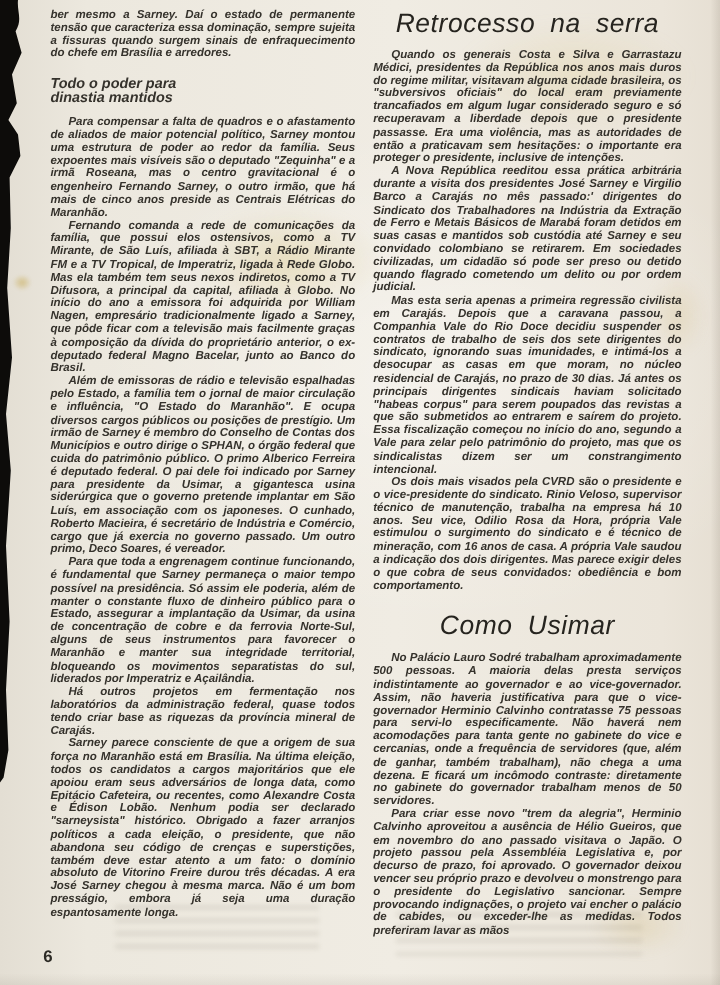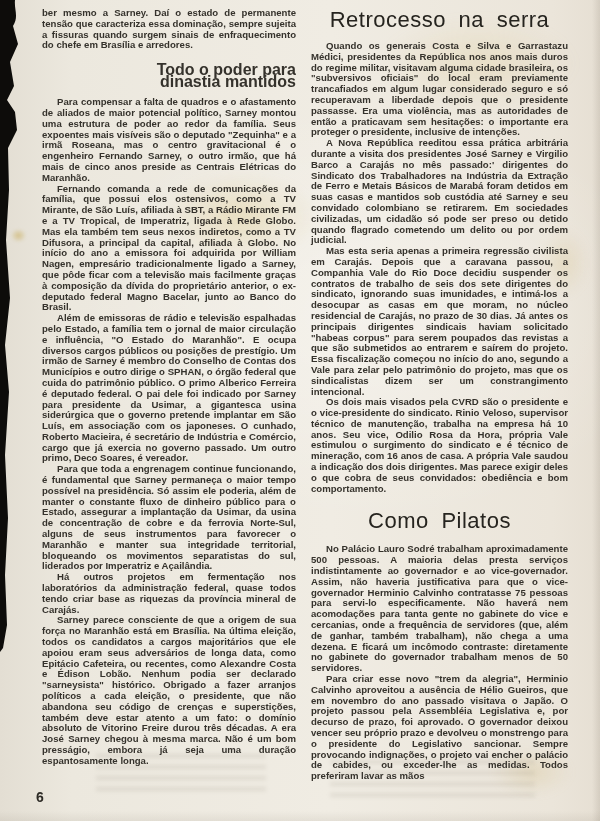--- a/index.html
+++ b/index.html
@@ -31,37 +31,37 @@
   .stain-3{left:11px;top:229px;width:15px;height:13px;filter:blur(1.5px);
     background:radial-gradient(ellipse,rgba(198,168,78,.55),rgba(198,168,78,0) 75%);}
   .stain-4{left:540px;top:228px;width:48px;height:70px;filter:blur(5px);
     background:radial-gradient(ellipse,rgba(208,182,115,.25),rgba(208,182,115,0) 70%);}
   .stain-5{left:492px;top:748px;width:80px;height:48px;filter:blur(5px);
     background:radial-gradient(ellipse,rgba(205,180,112,.25),rgba(205,180,112,0) 70%);}
   .ghost-lines{position:absolute;filter:blur(2px);opacity:.30;
     background:repeating-linear-gradient(180deg,rgba(120,112,96,.45) 0 4px,rgba(120,112,96,0) 4px 11px);}
   .ghost-a{left:96px;top:754px;width:170px;height:40px;}
   .ghost-b{left:330px;top:760px;width:205px;height:44px;}
-  .col{position:absolute;color:var(--ink);}
+  .col{position:absolute;color:var(--ink);font-style:italic;}
   .col-left{left:42px;top:8px;width:254px;}
   .col-right{left:311px;top:5px;width:257px;}
   p.body{
     margin:0;
     font-size:9.6px;
     line-height:10.8px;
     font-weight:bold;
     text-align:justify;
     text-indent:15px;
     letter-spacing:0px;
   }
   p.no-indent{text-indent:0;}
   .subhead{
     margin:13px 0 10px 0;
-    font-size:16px;line-height:11.5px;
-    font-weight:bold;text-align:right;
+    font-size:12px;line-height:11.5px;
+    font-weight:bold;text-align:left;
     color:var(--ink);
   }
   .headline{
     margin:0 0 6px 0;
     font-size:22px;line-height:30px;
     font-weight:normal;
     text-align:center;
     white-space:nowrap;
     word-spacing:6px;
     letter-spacing:.5px;
@@ -105,20 +105,20 @@
     <p class="body">Há outros projetos em fermentação nos laboratórios da administração federal, quase todos tendo criar base as riquezas da província mineral de Carajás.</p>
     <p class="body">Sarney parece consciente de que a origem de sua força no Maranhão está em Brasília. Na última eleição, todos os candidatos a cargos majoritários que ele apoiou eram seus adversários de longa data, como Epitácio Cafeteira, ou recentes, como Alexandre Costa e Édison Lobão. Nenhum podia ser declarado "sarneysista" histórico. Obrigado a fazer arranjos políticos a cada eleição, o presidente, que não abandona seu código de crenças e superstições, também deve estar atento a um fato: o domínio absoluto de Vitorino Freire durou três décadas. A era José Sarney chegou à mesma marca. Não é um bom presságio, embora já seja uma duração espantosamente longa.</p>
   </div>
 
   <div class="col col-right">
     <h1 class="headline">Retrocesso na serra</h1>
     <p class="body">Quando os generais Costa e Silva e Garrastazu Médici, presidentes da República nos anos mais duros do regime militar, visitavam alguma cidade brasileira, os "subversivos oficiais" do local eram previamente trancafiados em algum lugar considerado seguro e só recuperavam a liberdade depois que o presidente passasse. Era uma violência, mas as autoridades de então a praticavam sem hesitações: o importante era proteger o presidente, inclusive de intenções.</p>
     <p class="body">A Nova República reeditou essa prática arbitrária durante a visita dos presidentes José Sarney e Virgilio Barco a Carajás no mês passado:' dirigentes do Sindicato dos Trabalhadores na Indústria da Extração de Ferro e Metais Básicos de Marabá foram detidos em suas casas e mantidos sob custódia até Sarney e seu convidado colombiano se retirarem. Em sociedades civilizadas, um cidadão só pode ser preso ou detido quando flagrado cometendo um delito ou por ordem judicial.</p>
     <p class="body">Mas esta seria apenas a primeira regressão civilista em Carajás. Depois que a caravana passou, a Companhia Vale do Rio Doce decidiu suspender os contratos de trabalho de seis dos sete dirigentes do sindicato, ignorando suas imunidades, e intimá-los a desocupar as casas em que moram, no núcleo residencial de Carajás, no prazo de 30 dias. Já antes os principais dirigentes sindicais haviam solicitado "habeas corpus" para serem poupados das revistas a que são submetidos ao entrarem e saírem do projeto. Essa fiscalização começou no início do ano, segundo a Vale para zelar pelo patrimônio do projeto, mas que os sindicalistas dizem ser um constrangimento intencional.</p>
     <p class="body">Os dois mais visados pela CVRD são o presidente e o vice-presidente do sindicato. Rinio Veloso, supervisor técnico de manutenção, trabalha na empresa há 10 anos. Seu vice, Odilio Rosa da Hora, própria Vale estimulou o surgimento do sindicato e é técnico de mineração, com 16 anos de casa. A própria Vale saudou a indicação dos dois dirigentes. Mas parece exigir deles o que cobra de seus convidados: obediência e bom comportamento.</p>
-    <h1 class="headline headline-2">Como Pilatos</h1>
+    <h1 class="headline headline-2">Como Usimar</h1>
     <p class="body">No Palácio Lauro Sodré trabalham aproximadamente 500 pessoas. A maioria delas presta serviços indistintamente ao governador e ao vice-governador. Assim, não haveria justificativa para que o vice-governador Herminio Calvinho contratasse 75 pessoas para servi-lo especificamente. Não haverá nem acomodações para tanta gente no gabinete do vice e cercanias, onde a frequência de servidores (que, além de ganhar, também trabalham), não chega a uma dezena. E ficará um incômodo contraste: diretamente no gabinete do governador trabalham menos de 50 servidores.</p>
     <p class="body">Para criar esse novo "trem da alegria", Herminio Calvinho aproveitou a ausência de Hélio Gueiros, que em novembro do ano passado visitava o Japão. O projeto passou pela Assembléia Legislativa e, por decurso de prazo, foi aprovado. O governador deixou vencer seu próprio prazo e devolveu o monstrengo para o presidente do Legislativo sancionar. Sempre provocando indignações, o projeto vai encher o palácio de cabides, ou exceder-lhe as medidas. Todos preferiram lavar as mãos</p>
   </div>
 
   <div class="page-number">6</div>
 
 </div>
 
 </body></html>

